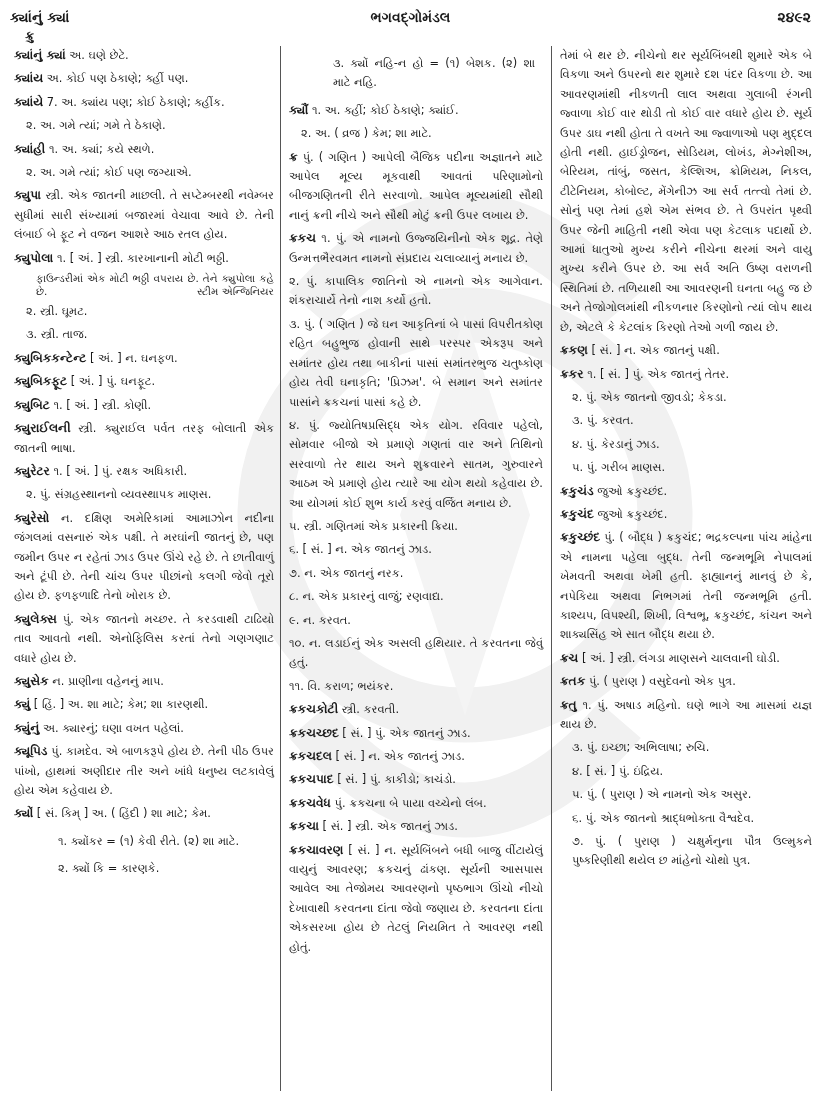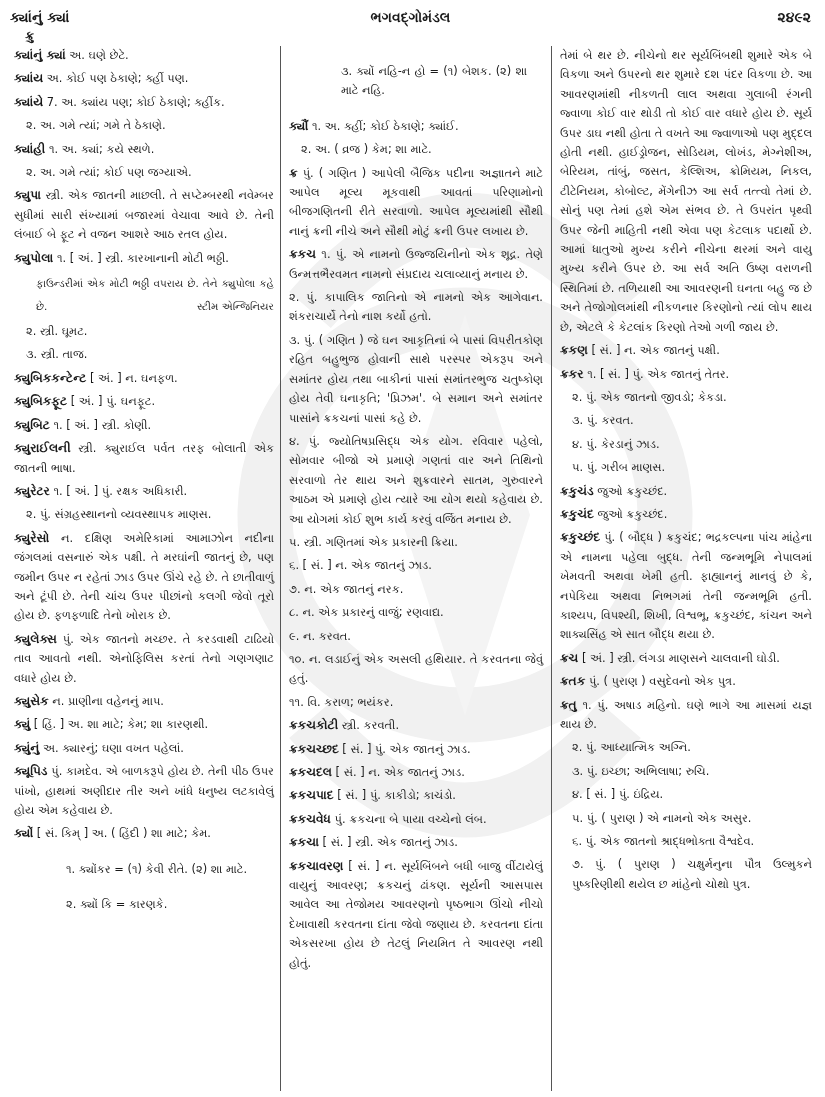--- a/index.html
+++ b/index.html
@@ -29,23 +29,23 @@
   .col {
     flex: 0 0 auto; box-sizing: border-box; padding: 0 6px;
     font-size: 11.4px; line-height: 19.4px; text-align: justify;
   }
   .col1 { width: 272px; }
   .col2 { width: 272px; border-left: 1px solid #555; border-right: 1px solid #555; padding-left: 8px; padding-right: 8px; }
   .col3 { width: 266px; padding-left: 8px; }
   .entry { margin: 0 0 4px 0; }
   .entry-head { font-weight: bold; font-size: 12.2px; }
   .sense { margin: 0 0 4px 0; padding-left: 12px; text-indent: 0; }
-  .quote { padding-left: 22px; font-size: 10.4px; line-height: 23px; margin-bottom: 4px; }
+  .quote { padding-left: 22px; font-size: 10.4px; line-height: 13px; margin-bottom: 4px; }
   .quote .src { float: right; }
-  .sub { padding-left: 36px; margin: 16px; }
+  .sub { padding-left: 36px; margin: 8px; }
 </style>
 </head>
 <body>
 
 <svg class="watermark" viewBox="0 0 470 730" xmlns="http://www.w3.org/2000/svg">
   <g fill="none" stroke="#f1f1f1" stroke-width="55">
     <circle cx="235" cy="365" r="200"></circle>
     <path d="M80 160 Q235 -20 390 160"></path>
     <path d="M80 570 Q235 750 390 570"></path>
   </g>
@@ -119,20 +119,19 @@
       <div class="sense">૨. પું. એક જાતનો જીવડો; કેકડા.</div>
       <div class="sense">૩. પું. કરવત.</div>
       <div class="sense">૪. પું. કેરડાનું ઝાડ.</div>
       <div class="sense">૫. પું. ગરીબ માણસ.</div>
       <div class="entry"><span class="entry-head">ક્રકુચંડ</span><span> જુઓ ક્રકુચ્છંદ.</span></div>
       <div class="entry"><span class="entry-head">ક્રકુચંદ</span><span> જુઓ ક્રકુચ્છંદ.</span></div>
       <div class="entry"><span class="entry-head">ક્રકુચ્છંદ</span><span> પું. ( બૌદ્ધ ) ક્રકુચંદ; ભદ્રકલ્પના પાંચ માંહેના એ નામના પહેલા બુદ્ધ. તેની જન્મભૂમિ નેપાલમાં ખેમવતી અથવા ખેમી હતી. ફાહ્યાનનું માનવું છે કે, નપેકિયા અથવા નિભગમાં તેની જન્મભૂમિ હતી. કાશ્યપ, વિપશ્યી, શિખી, વિશ્વભૂ, ક્રકુચ્છંદ, કાંચન અને શાક્યસિંહ એ સાત બૌદ્ધ થયા છે.</span></div>
       <div class="entry"><span class="entry-head">ક્રચ</span><span> [ અં. ] સ્ત્રી. લંગડા માણસને ચાલવાની ઘોડી.</span></div>
       <div class="entry"><span class="entry-head">ક્રતક</span><span> પું. ( પુરાણ ) વસુદેવનો એક પુત્ર.</span></div>
       <div class="entry"><span class="entry-head">ક્રતુ</span><span> ૧. પું. અષાડ મહિનો. ઘણે ભાગે આ માસમાં યજ્ઞ થાય છે.</span></div>
-      <div class="sense">૨. પું. આધ્યાત્મિક અગ્નિ.</div>
       <div class="sense">૩. પું. ઇચ્છા; અભિલાષા; રુચિ.</div>
       <div class="sense">૪. [ સં. ] પું. ઇંદ્રિય.</div>
       <div class="sense">૫. પું. ( પુરાણ ) એ નામનો એક અસુર.</div>
       <div class="sense">૬. પું. એક જાતનો શ્રાદ્ધભોક્તા વૈશ્વદેવ.</div>
       <div class="sense">૭. પું. ( પુરાણ ) ચક્ષુર્મનુના પૌત્ર ઉલ્મુકને પુષ્કરિણીથી થયેલ છ માંહેનો ચોથો પુત્ર.</div>
     </div>
 </div>
 
 </body></html>

